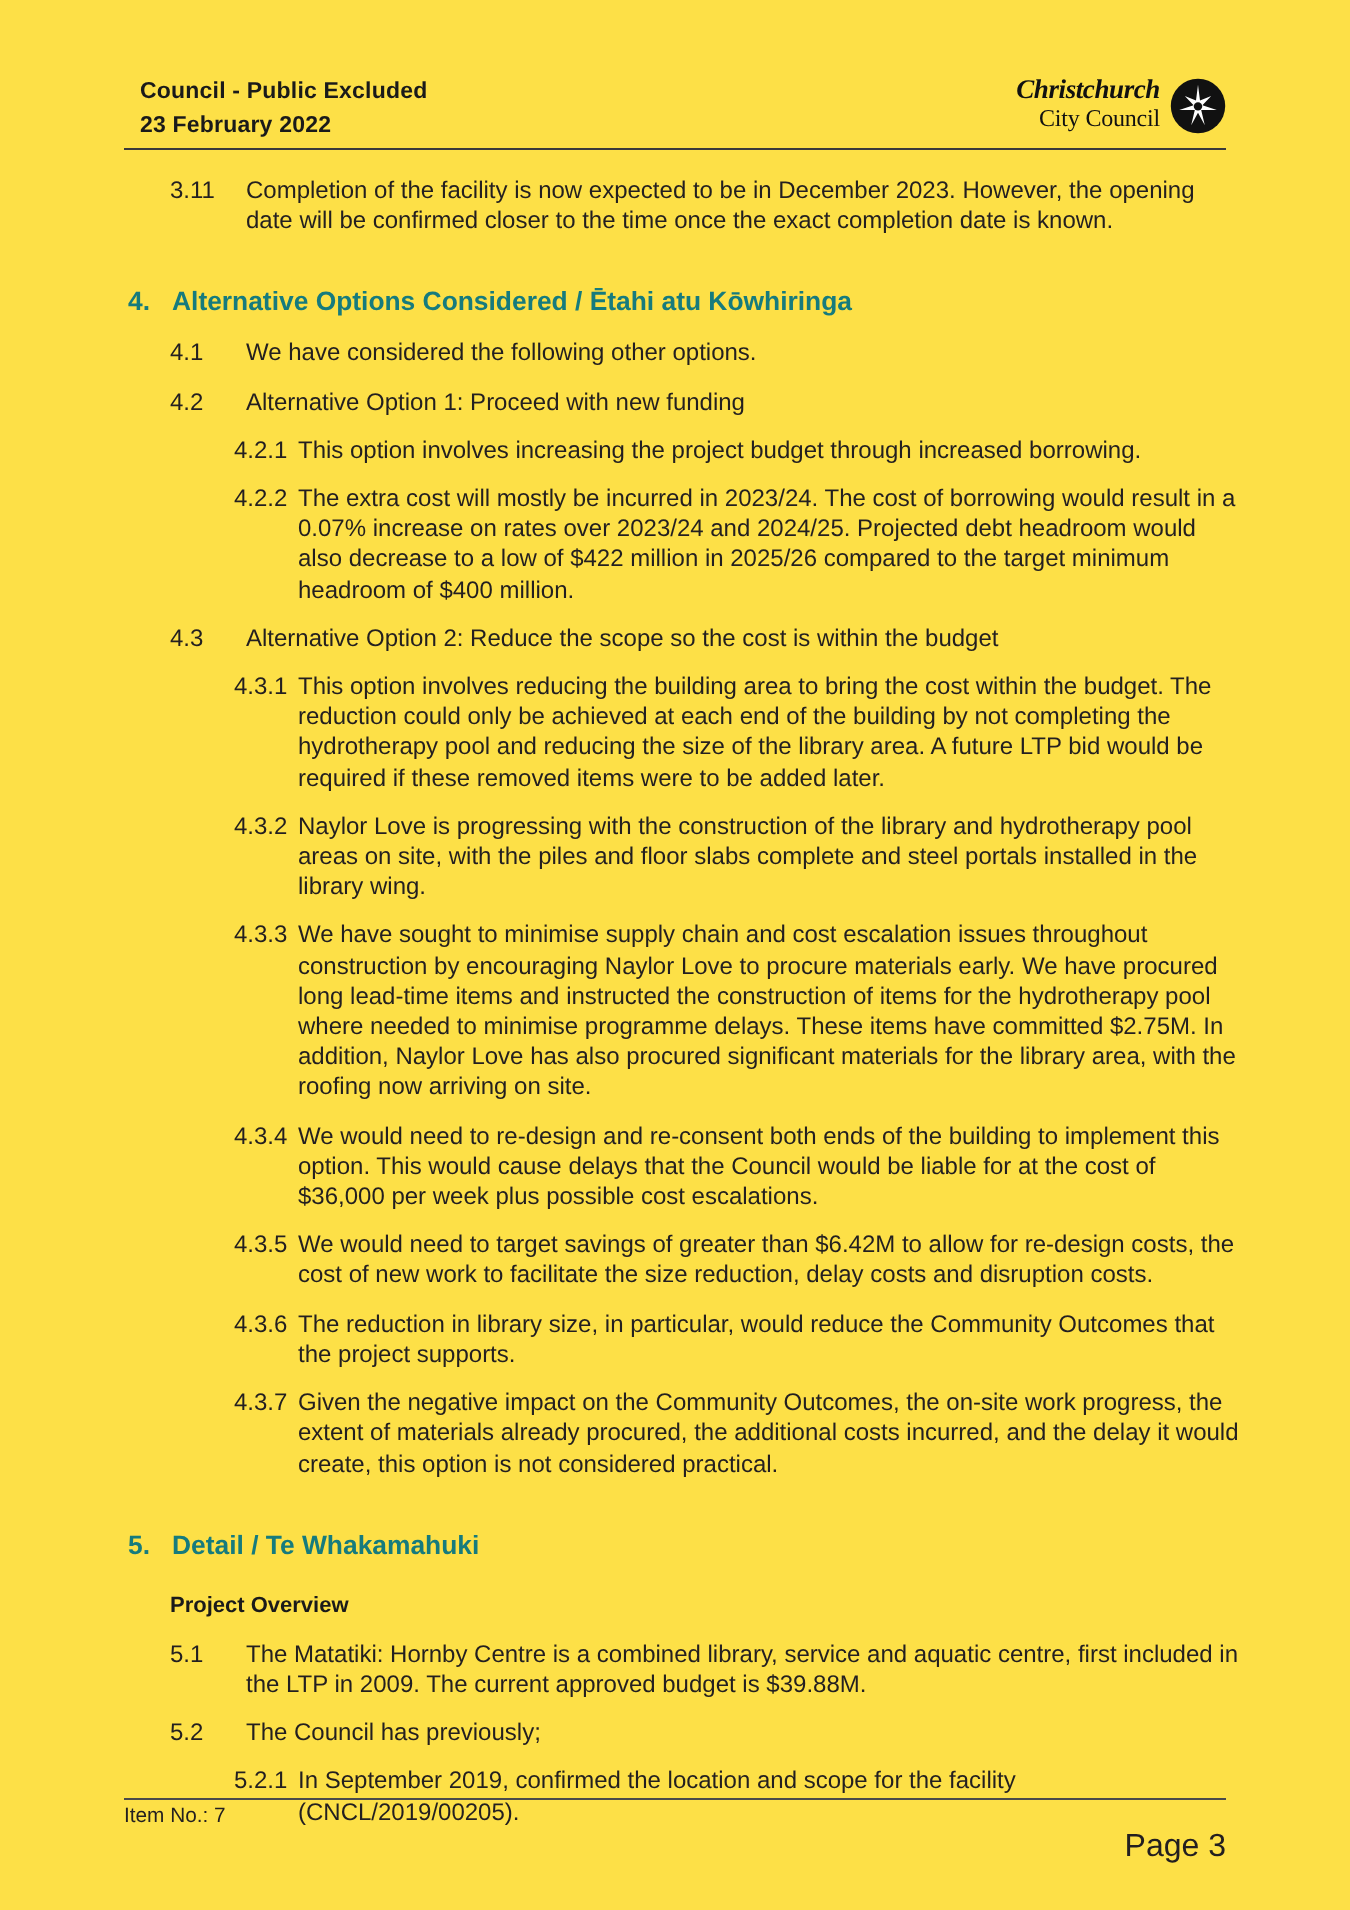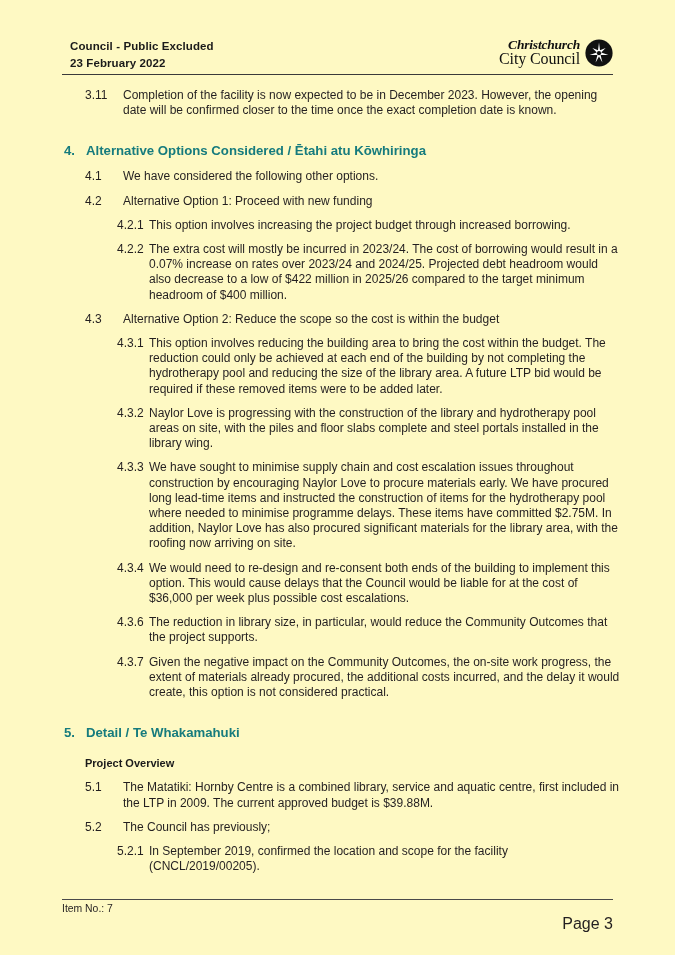--- a/index.html
+++ b/index.html
@@ -8,21 +8,21 @@
     background: #ffffff;
   }
   body {
     font-family: "Liberation Sans", sans-serif;
     color: #231f20;
   }
   .page {
     position: relative;
     width: 675px;
     height: 955px;
-    background: #fef9c3;
+    background: #fde047;
     overflow: hidden;
     box-sizing: border-box;
   }
 
   
   .header {
     position: absolute;
     left: 0;
     top: 0;
     width: 675px;
@@ -59,21 +59,21 @@
     display: block;
     font-size: 13.5px;
     font-weight: bold;
     line-height: 14px;
     letter-spacing: -0.2px;
     white-space: nowrap;
     font-style: italic;
   }
   .logo-line2 {
     display: block;
-    font-size: 16px;
+    font-size: 12px;
     font-weight: normal;
     line-height: 14px;
     letter-spacing: -0.1px;
     white-space: nowrap;
   }
   .logo-mark {
     position: absolute;
     right: 0px;
     top: 1px;
     width: 28px;
@@ -276,20 +276,24 @@
     <div class="item lvl3">
       <span class="num">4.3.3</span>
       <span class="txt">We have sought to minimise supply chain and cost escalation issues throughout construction by encouraging Naylor Love to procure materials early.  We have procured long lead-time items and instructed the construction of items for the hydrotherapy pool where needed to minimise programme delays.  These items have committed $2.75M.  In addition, Naylor Love has also procured significant materials for the library area, with the roofing now arriving on site.</span>
     </div>
 
     <div class="item lvl3">
       <span class="num">4.3.4</span>
       <span class="txt">We would need to re-design and re-consent both ends of the building to implement this option.  This would cause delays that the Council would be liable for at the cost of $36,000 per week plus possible cost escalations.</span>
     </div>
 
+    <div class="item lvl3">
+      <span class="num">4.3.5</span>
+      <span class="txt">We would need to target savings of greater than $6.42M to allow for re-design costs, the cost of new work to facilitate the size reduction, delay costs and disruption costs.</span>
+    </div>
 
     <div class="item lvl3">
       <span class="num">4.3.6</span>
       <span class="txt">The reduction in library size, in particular, would reduce the Community Outcomes that the project supports.</span>
     </div>
 
     <div class="item lvl3">
       <span class="num">4.3.7</span>
       <span class="txt">Given the negative impact on the Community Outcomes, the on-site work progress, the extent of materials already procured, the additional costs incurred, and the delay it would create, this option is not considered practical.</span>
     </div>

